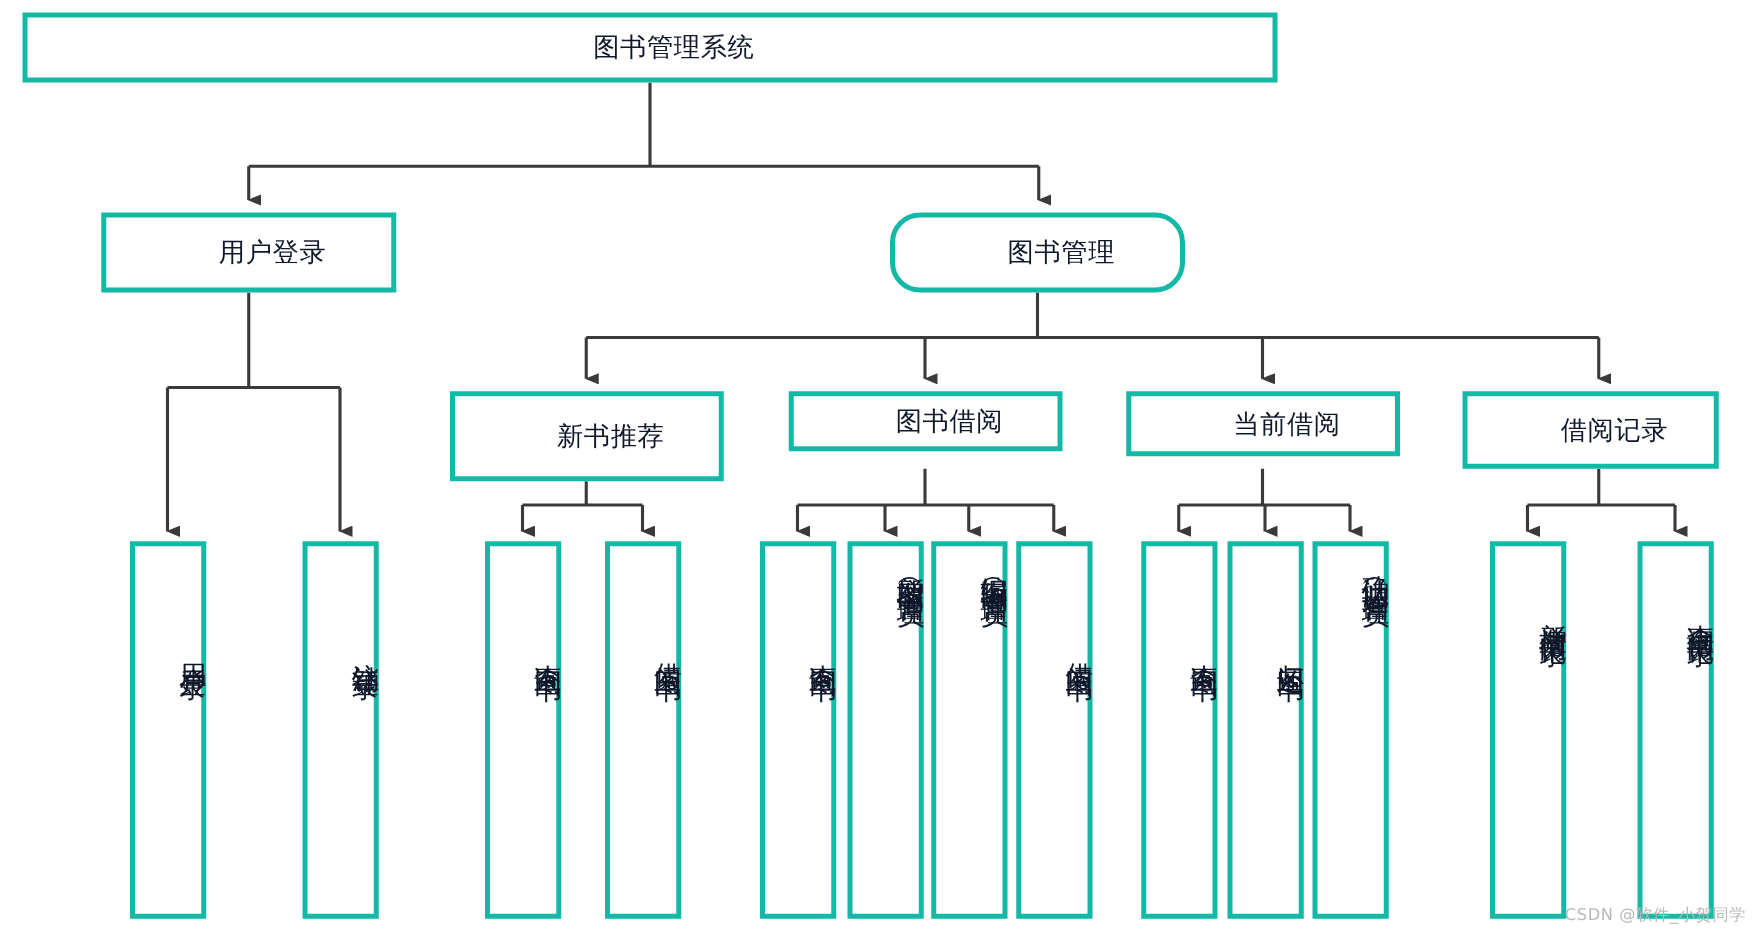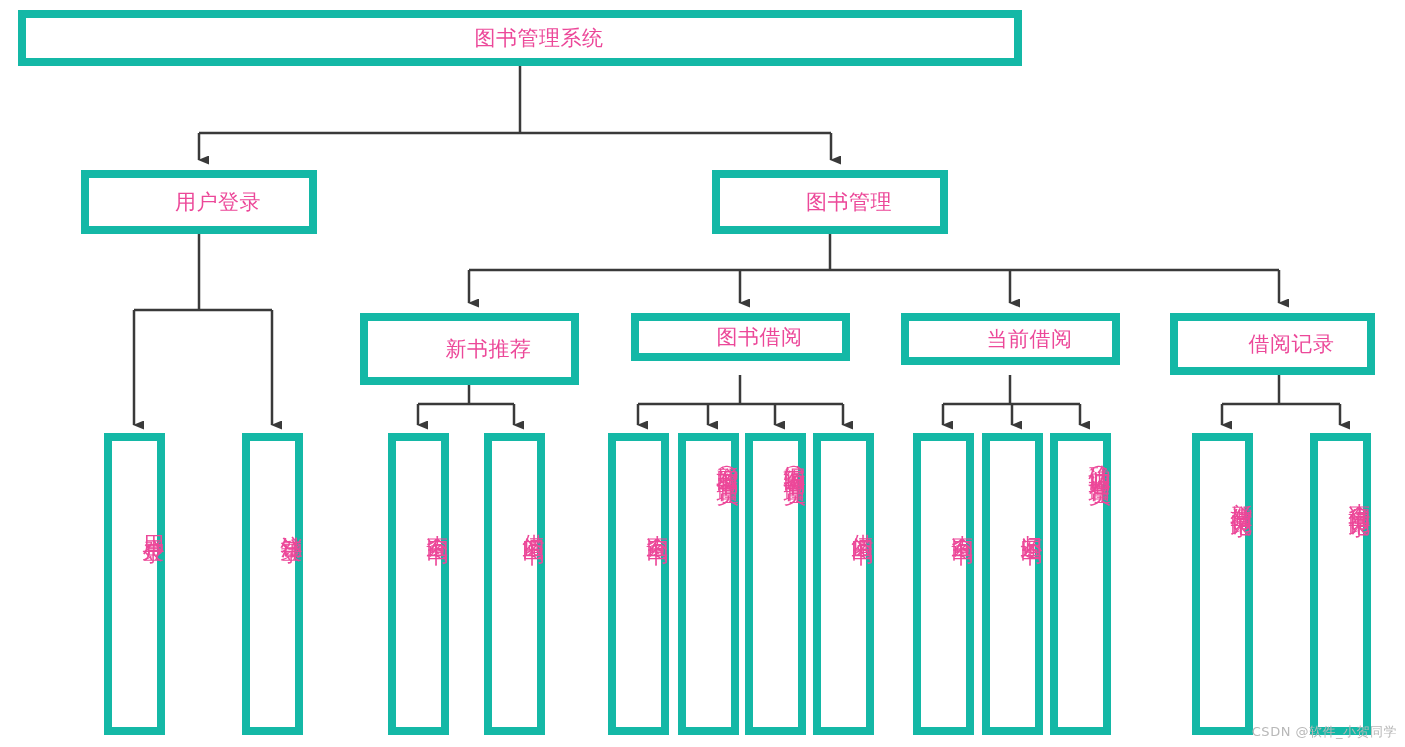--- a/index.html
+++ b/index.html
@@ -19,25 +19,25 @@
     position: absolute;
     left: 0;
     top: 0;
     width: 1405px;
     height: 747px;
   }
   .node {
     position: absolute;
     box-sizing: border-box;
     background: #ffffff;
-    border: 8px solid #14b8a6;
+    border: 4px solid #14b8a6;
     display: flex;
     align-items: center;
     justify-content: center;
-    color: #ec4899;
+    color: #0f172a;
     padding-left: 38px;
   }
   .node .lbl {
     display: block;
     text-align: center;
     line-height: 1.18;
     letter-spacing: 0.5px;
   }
   .node.horiz .lbl {
     writing-mode: horizontal-tb;
@@ -134,21 +134,21 @@
   </svg>
 
   <div class="node horiz" style="left:18px; top:10px; width:1004px; height:56px;">
     <span class="lbl">图书管理系统</span>
   </div>
 
   <div class="node horiz" style="left:81px; top:170px; width:236px; height:64px;">
     <span class="lbl">用户登录</span>
   </div>
 
-  <div class="node horiz" style="left:712px; top:170px; width:236px; height:64px;">
+  <div class="node horiz" style="left:712px; top:170px; width:236px; height:64px;border-radius:24px;">
     <span class="lbl">图书管理</span>
   </div>
 
   <div class="node horiz" style="left:360px; top:313px; width:219px; height:72px;">
     <span class="lbl">新书推荐</span>
   </div>
 
   <div class="node horiz" style="left:631px; top:313px; width:219px; height:48px;">
     <span class="lbl">图书借阅</span>
   </div>

